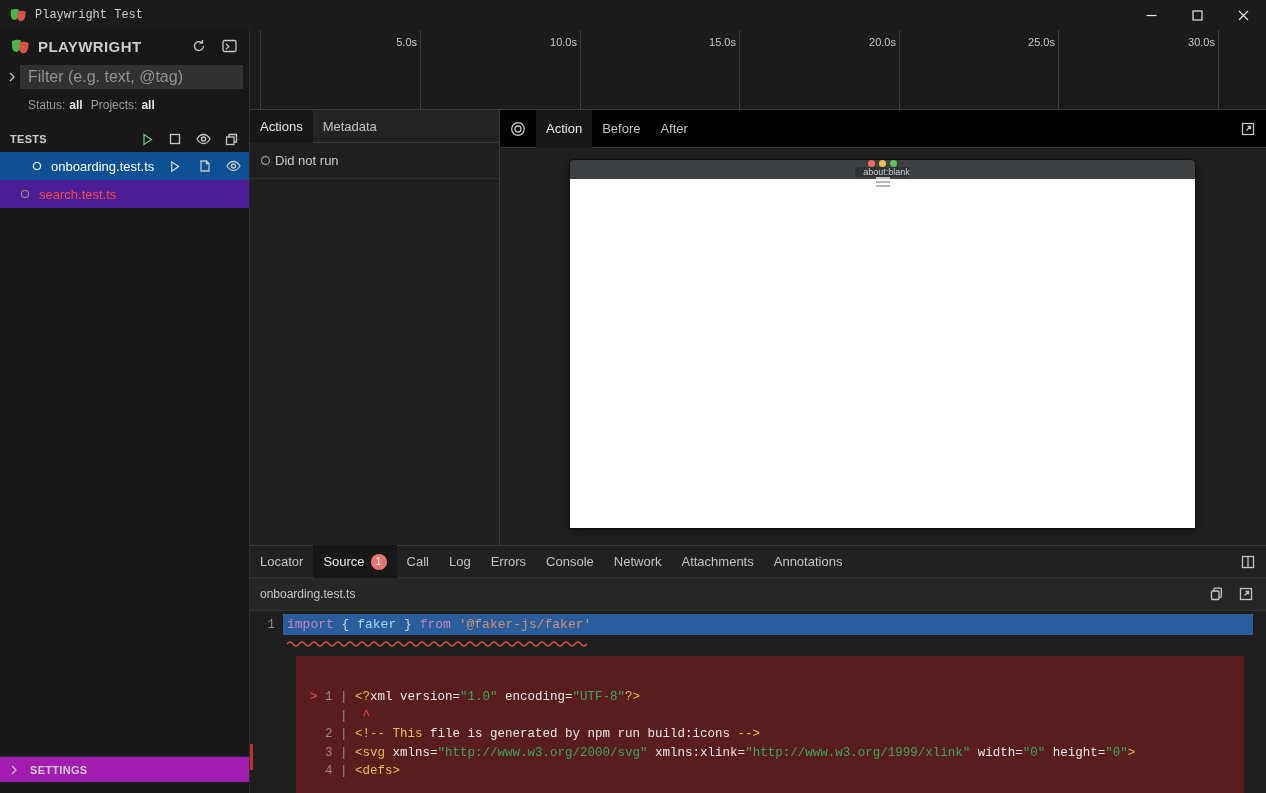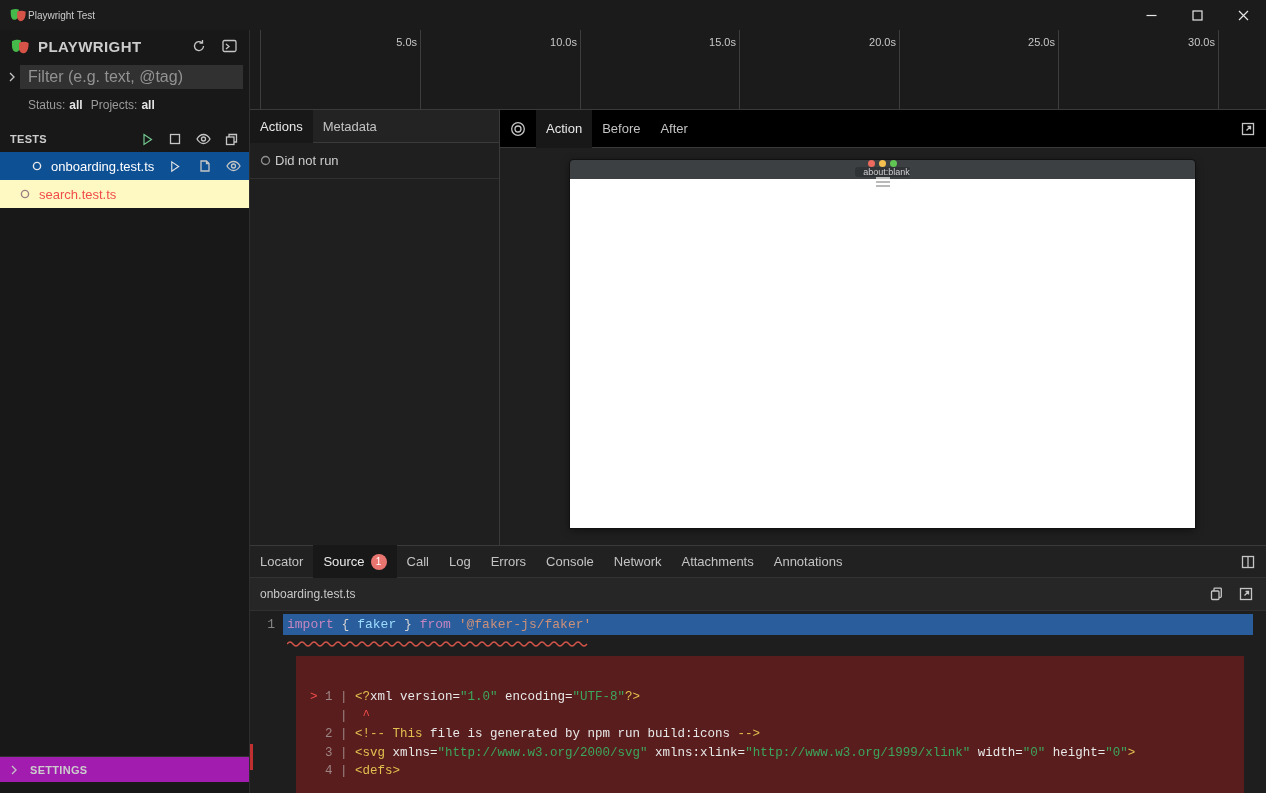--- a/index.html
+++ b/index.html
@@ -8,21 +8,21 @@
     position:relative; width:1266px; height:793px; overflow:hidden;
     background:#1e1e1e; font-family:"Liberation Sans", sans-serif;
     color:#cccccc; font-size:13px;
   }
   
   .titlebar {
     position:absolute; left:0; top:0; width:1266px; height:30px;
     background:#1b1b1b; display:flex; align-items:center;
   }
   .titlebar .app-icon { margin-left:9px; width:18px; height:16px; }
-  .titlebar .title { margin-left:1px; font-size:10px; color:#cccccc; }
+  .titlebar .title { margin-left:8px; font-size:12px; color:#cccccc;font-family:Liberation Mono, monospace; }
   .win-controls { margin-left:auto; display:flex; height:30px; }
   .win-btn { width:46px; height:30px; display:flex; align-items:center; justify-content:center; }
   .win-btn svg { display:block; }
   
   .sidebar {
     position:absolute; left:0; top:30px; width:250px; height:763px;
     background:#181818; border-right:1px solid #2e2e2e;
   }
   .pw-header { height:32px; display:flex; align-items:center; padding:0 10px; }
   .pw-header .masks { width:20px; height:17px; }
@@ -37,21 +37,21 @@
   }
   .filter-input::placeholder { color:#929292; }
   .status-row { padding:6px 0 6px 28px; font-size:12px; color:#9b9b9b; }
   .status-row b { color:#e4e4e4; font-weight:bold; margin:0 8px 0 4px; }
   .tests-header { height:26px; margin-top:8px; display:flex; align-items:center; padding:0 8px 0 10px; }
   .tests-header .lbl { font-size:11px; font-weight:bold; color:#cccccc; letter-spacing:.3px; }
   .tests-header .hdr-icons { margin-left:auto; display:flex; gap:8px; }
   .test-item { height:28px; display:flex; align-items:center; padding:0 6px 0 32px; cursor:pointer; }
   .test-item .tname { margin-left:9px; font-size:13px; }
   .test-item.selected { background:#0d5094; color:#ffffff; }
-  .test-item.failed { background:#fef9c3;padding-left:20px; }
+  .test-item.failed { background:#4c1d95;padding-left:20px; }
   .test-item.failed .tname { color:#f14c4c; }
   .test-item .row-icons { margin-left:auto; display:flex; gap:9px; align-items:center; }
   .settings-row {
     position:absolute; bottom:11px; left:0; width:249px; height:26px;
     border-top:1px solid #2e2e2e; display:flex; align-items:center; padding-left:6px; background:#a21caf;
   }
   .settings-row .lbl { margin-left:8px; font-size:11px; font-weight:bold; color:#cccccc; letter-spacing:.3px; }
   
   .main { position:absolute; left:250px; top:30px; width:1016px; height:763px; display:flex; flex-direction:column; }
   

